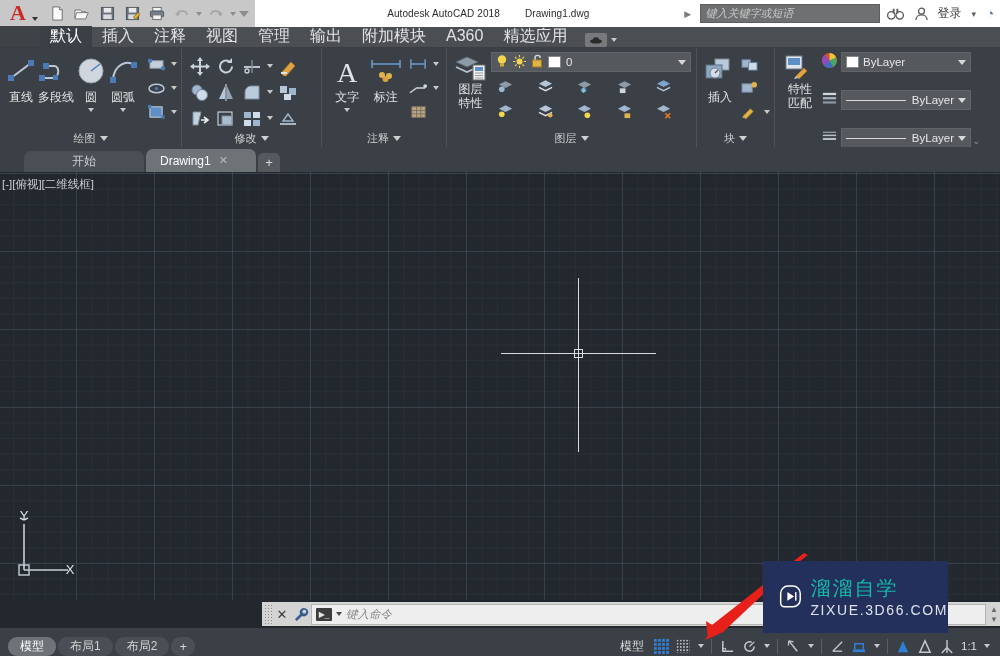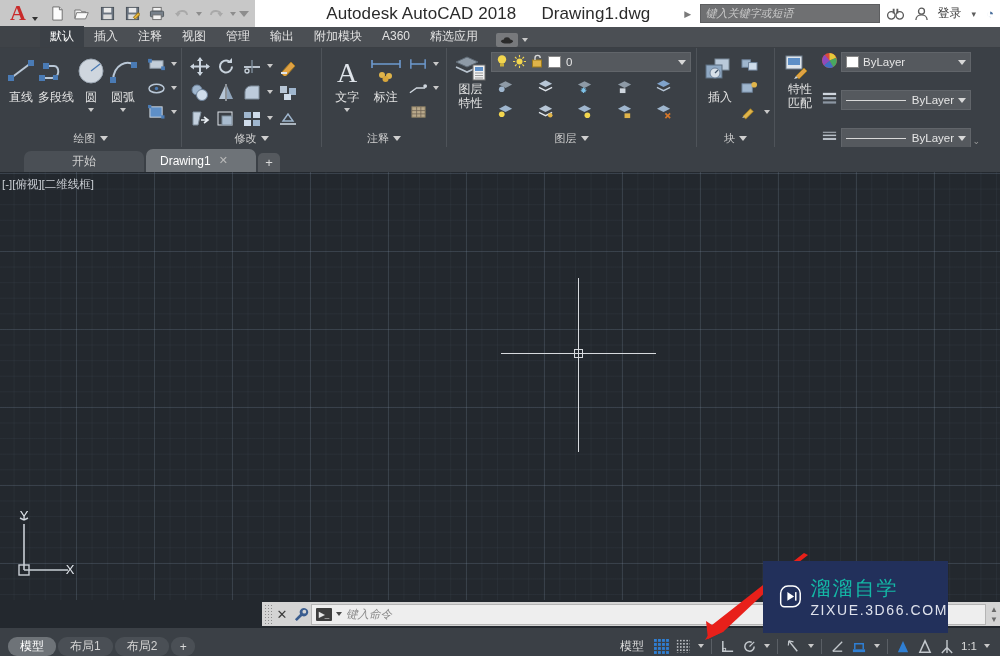--- a/index.html
+++ b/index.html
@@ -32,21 +32,21 @@
     height: 27px; background: #c8c8c8; display: flex; align-items: center;
     padding: 0 6px 0 4px; gap: 3px;
   }
   .qicon {
     width: 22px; height: 21px; display: flex; align-items: center; justify-content: center;
     border-radius: 2px;
   }
   .qicon svg { display: block; }
   .titletext {
     flex: 1; display: flex; align-items: center; justify-content: center; gap: 25px;
-    color: #2b2b2b; font-size: 17px; letter-spacing: .1px; padding-left: 40px;
+    color: #2b2b2b; font-size: 10px; letter-spacing: .1px; padding-left: 40px;
   }
   .tbright { display: flex; align-items: center; height: 27px; gap: 6px;
      padding-right: 6px; background: #ffffff; }
   .tbarrow { color: #7a7a7a; font-size: 9px; width: 12px; text-align: center; }
   .searchbox {
     width: 180px; height: 19px; background: #6f7072; border: 1px solid #5d5e60;
     color: #c9c9c9; font-size: 11px; display: flex; align-items: center; padding: 0 5px;
     font-style: italic;
   }
   .tbicon { width: 20px; height: 20px; display: flex; align-items: center; justify-content: center; }
@@ -55,21 +55,21 @@
   .helpq { color: #4a6f9c; font-size: 13px; }
 
   
   .ribbontabs {
     position: absolute; top: 27px; left: 0; width: 1000px; height: 21px;
     background: #4b4f54; display: flex; align-items: flex-end;
     border-bottom: 1px solid #3b3f44;
   }
   .rt-spacer { width: 40px; height: 21px; background: #3f4348; }
   .rtab {
-    padding: 2px 10px 3px 10px; font-size: 12px; color: #e2e2e2;
+    padding: 2px 10px 3px 10px; font-size: 16px; color: #e2e2e2;
     height: 21px; display: flex; align-items: center; white-space: nowrap;
   }
   .rtab.active { background: #3b4046; color: #ffffff; }
   .cloudbtn { width: 22px; height: 14px; background: #77797c; border-radius: 2px;
      display: flex; align-items: center; justify-content: center; }
   .minicaret { width: 0; height: 0; border-left: 3px solid transparent;
      border-right: 3px solid transparent; border-top: 4px solid #c9c9c9; }
 
   
   .ribbon {

